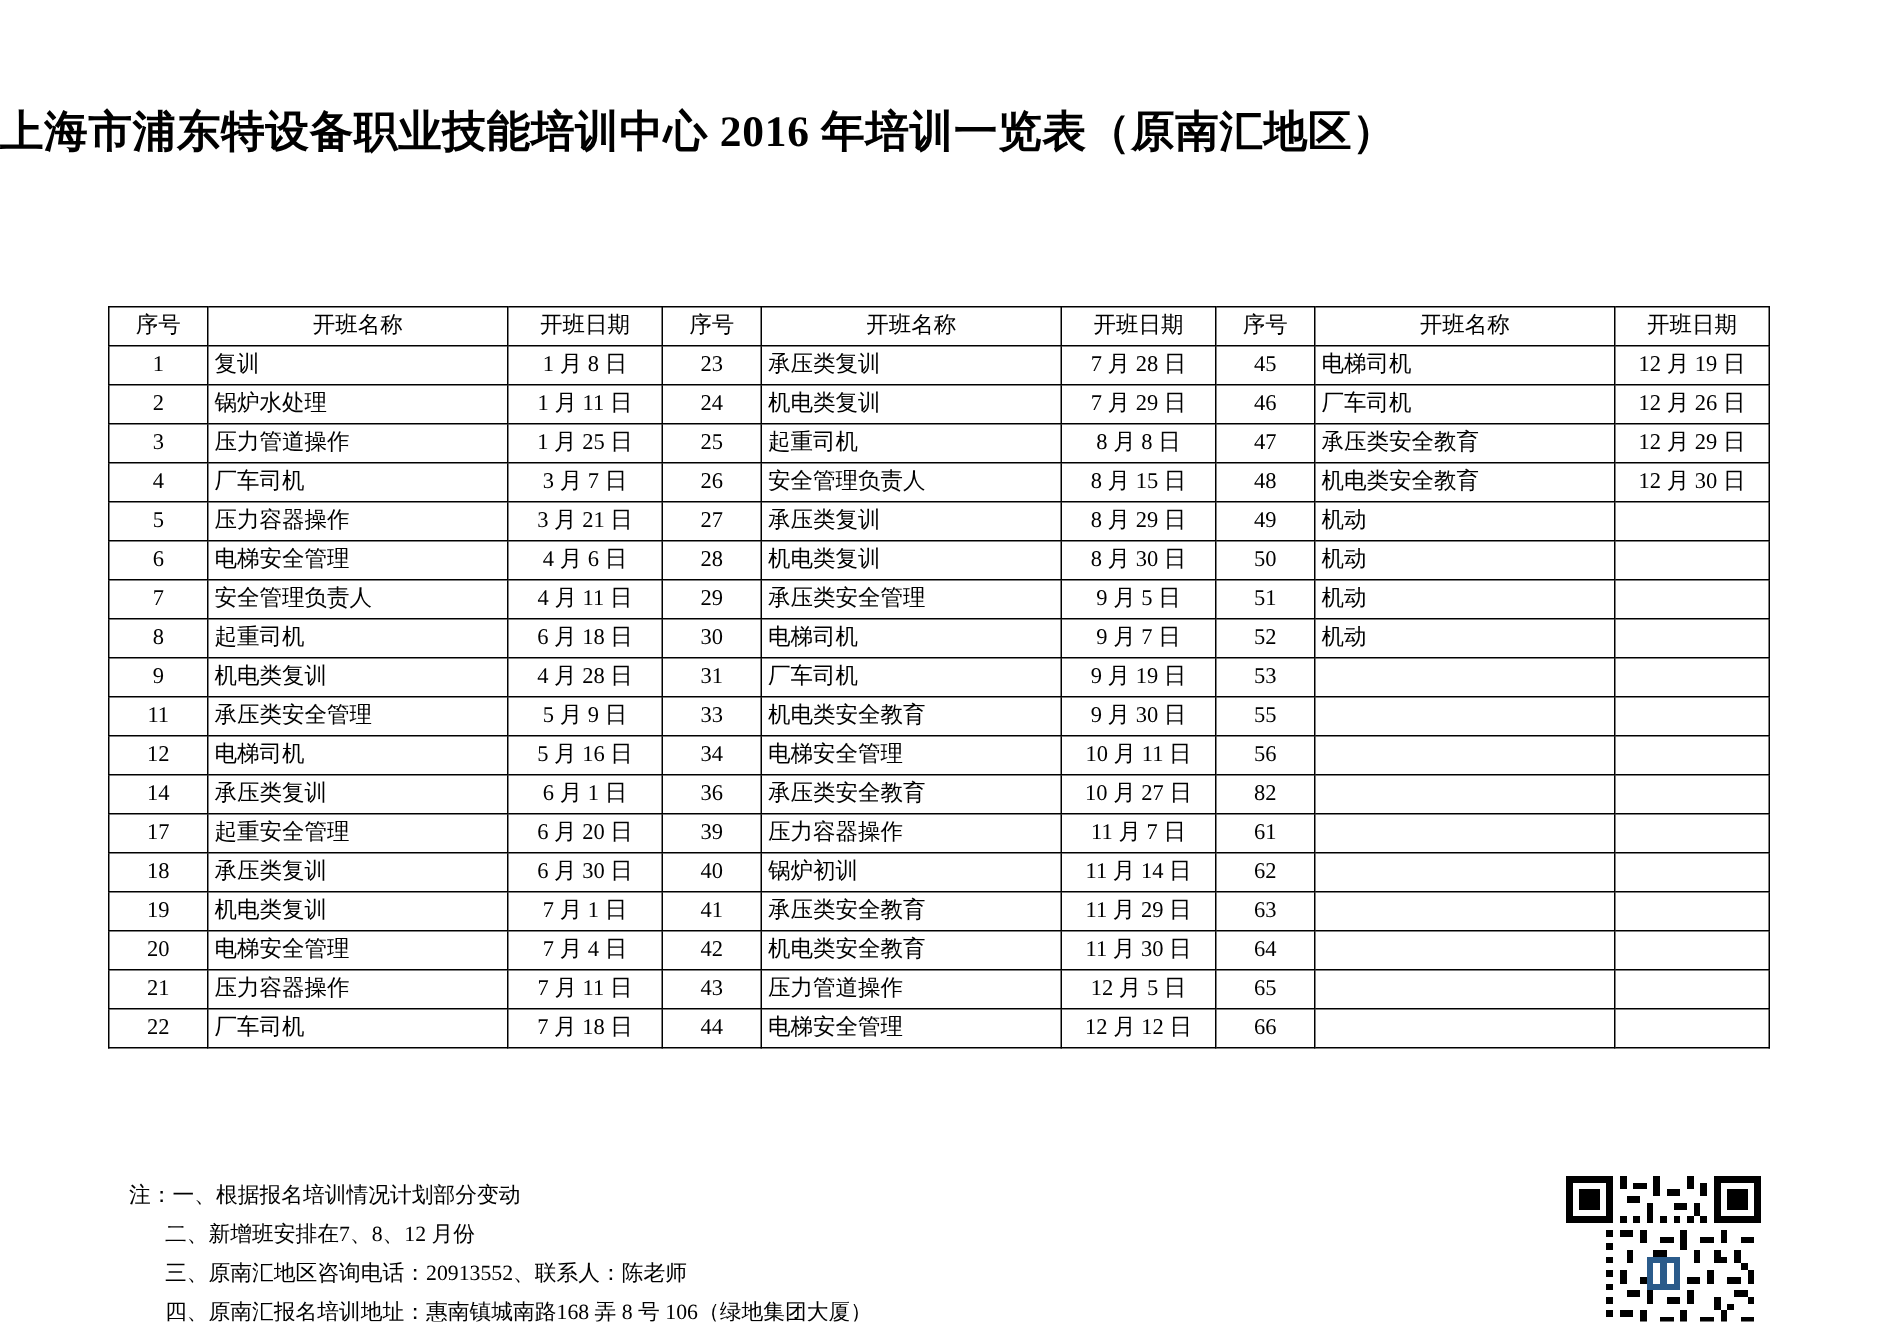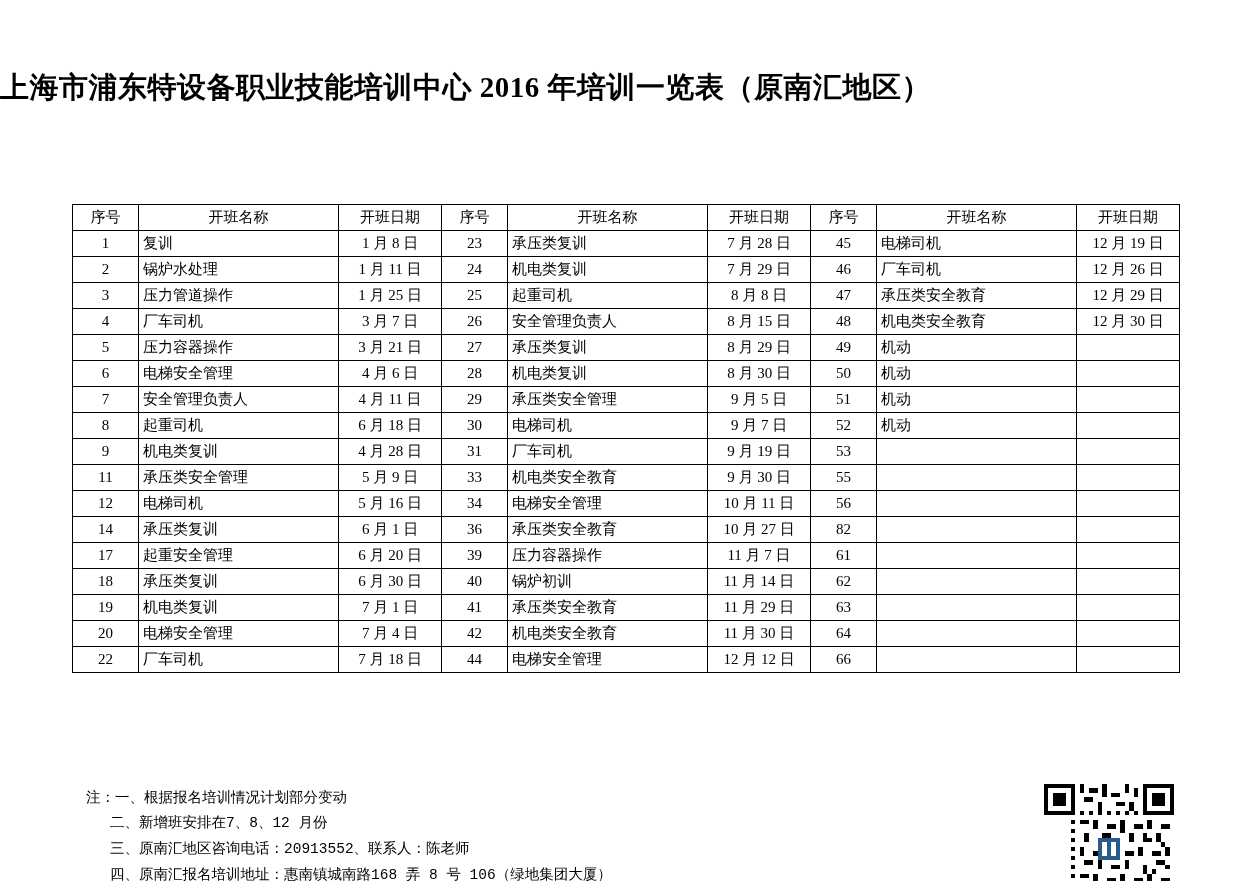--- a/index.html
+++ b/index.html
@@ -67,21 +67,20 @@
     top: 716px;
     width: 920px;
     font-size: 14.5px;
     line-height: 26px;
   }
   .notes div {
     white-space: nowrap;
   }
   .notes .indent {
     padding-left: 24px;
-    font-family: Liberation Mono, monospace;
   }
   .qr {
     position: absolute;
     left: 1044px;
     top: 716px;
     width: 130px;
     height: 130px;
   }
   .qr svg { display: block; }
 </style>
@@ -285,20 +284,31 @@
             <td class="date"></td>
           </tr>
           <tr>
             <td class="num">20</td>
             <td class="name">电梯安全管理</td>
             <td class="date">7 月 4 日</td>
             <td class="num">42</td>
             <td class="name">机电类安全教育</td>
             <td class="date">11 月 30 日</td>
             <td class="num">64</td>
+            <td class="name"></td>
+            <td class="date"></td>
+          </tr>
+          <tr>
+            <td class="num">21</td>
+            <td class="name">压力容器操作</td>
+            <td class="date">7 月 11 日</td>
+            <td class="num">43</td>
+            <td class="name">压力管道操作</td>
+            <td class="date">12 月 5 日</td>
+            <td class="num">65</td>
             <td class="name"></td>
             <td class="date"></td>
           </tr>
           <tr>
             <td class="num">22</td>
             <td class="name">厂车司机</td>
             <td class="date">7 月 18 日</td>
             <td class="num">44</td>
             <td class="name">电梯安全管理</td>
             <td class="date">12 月 12 日</td>

